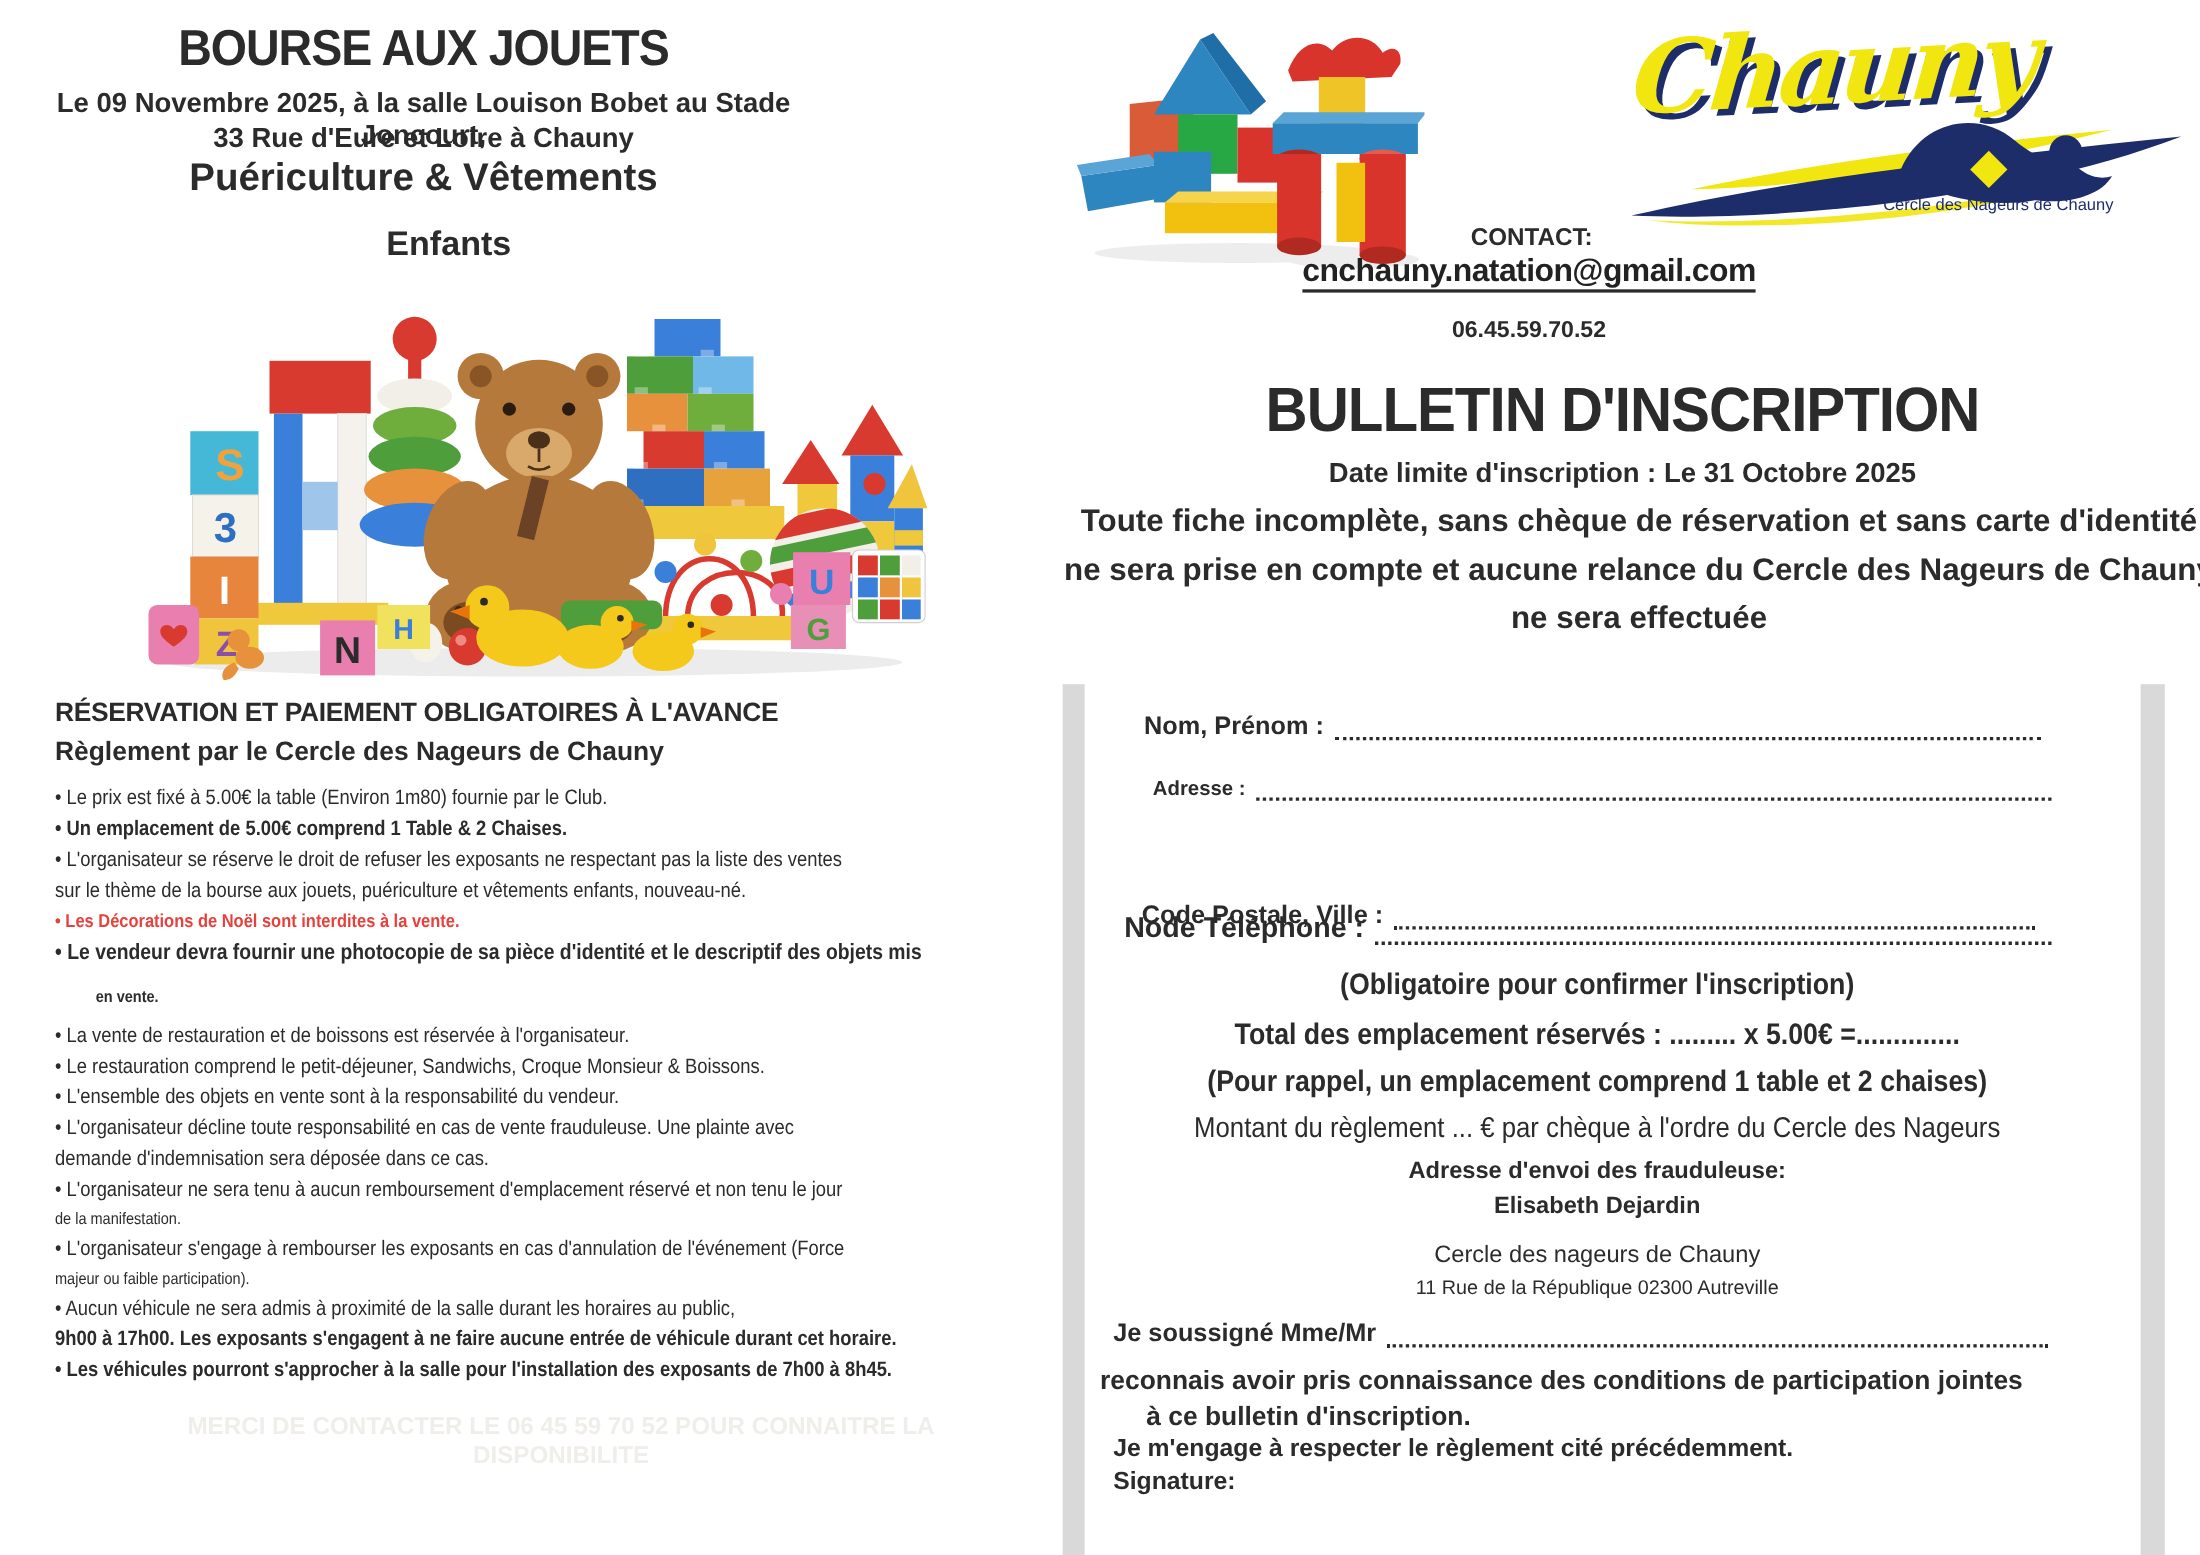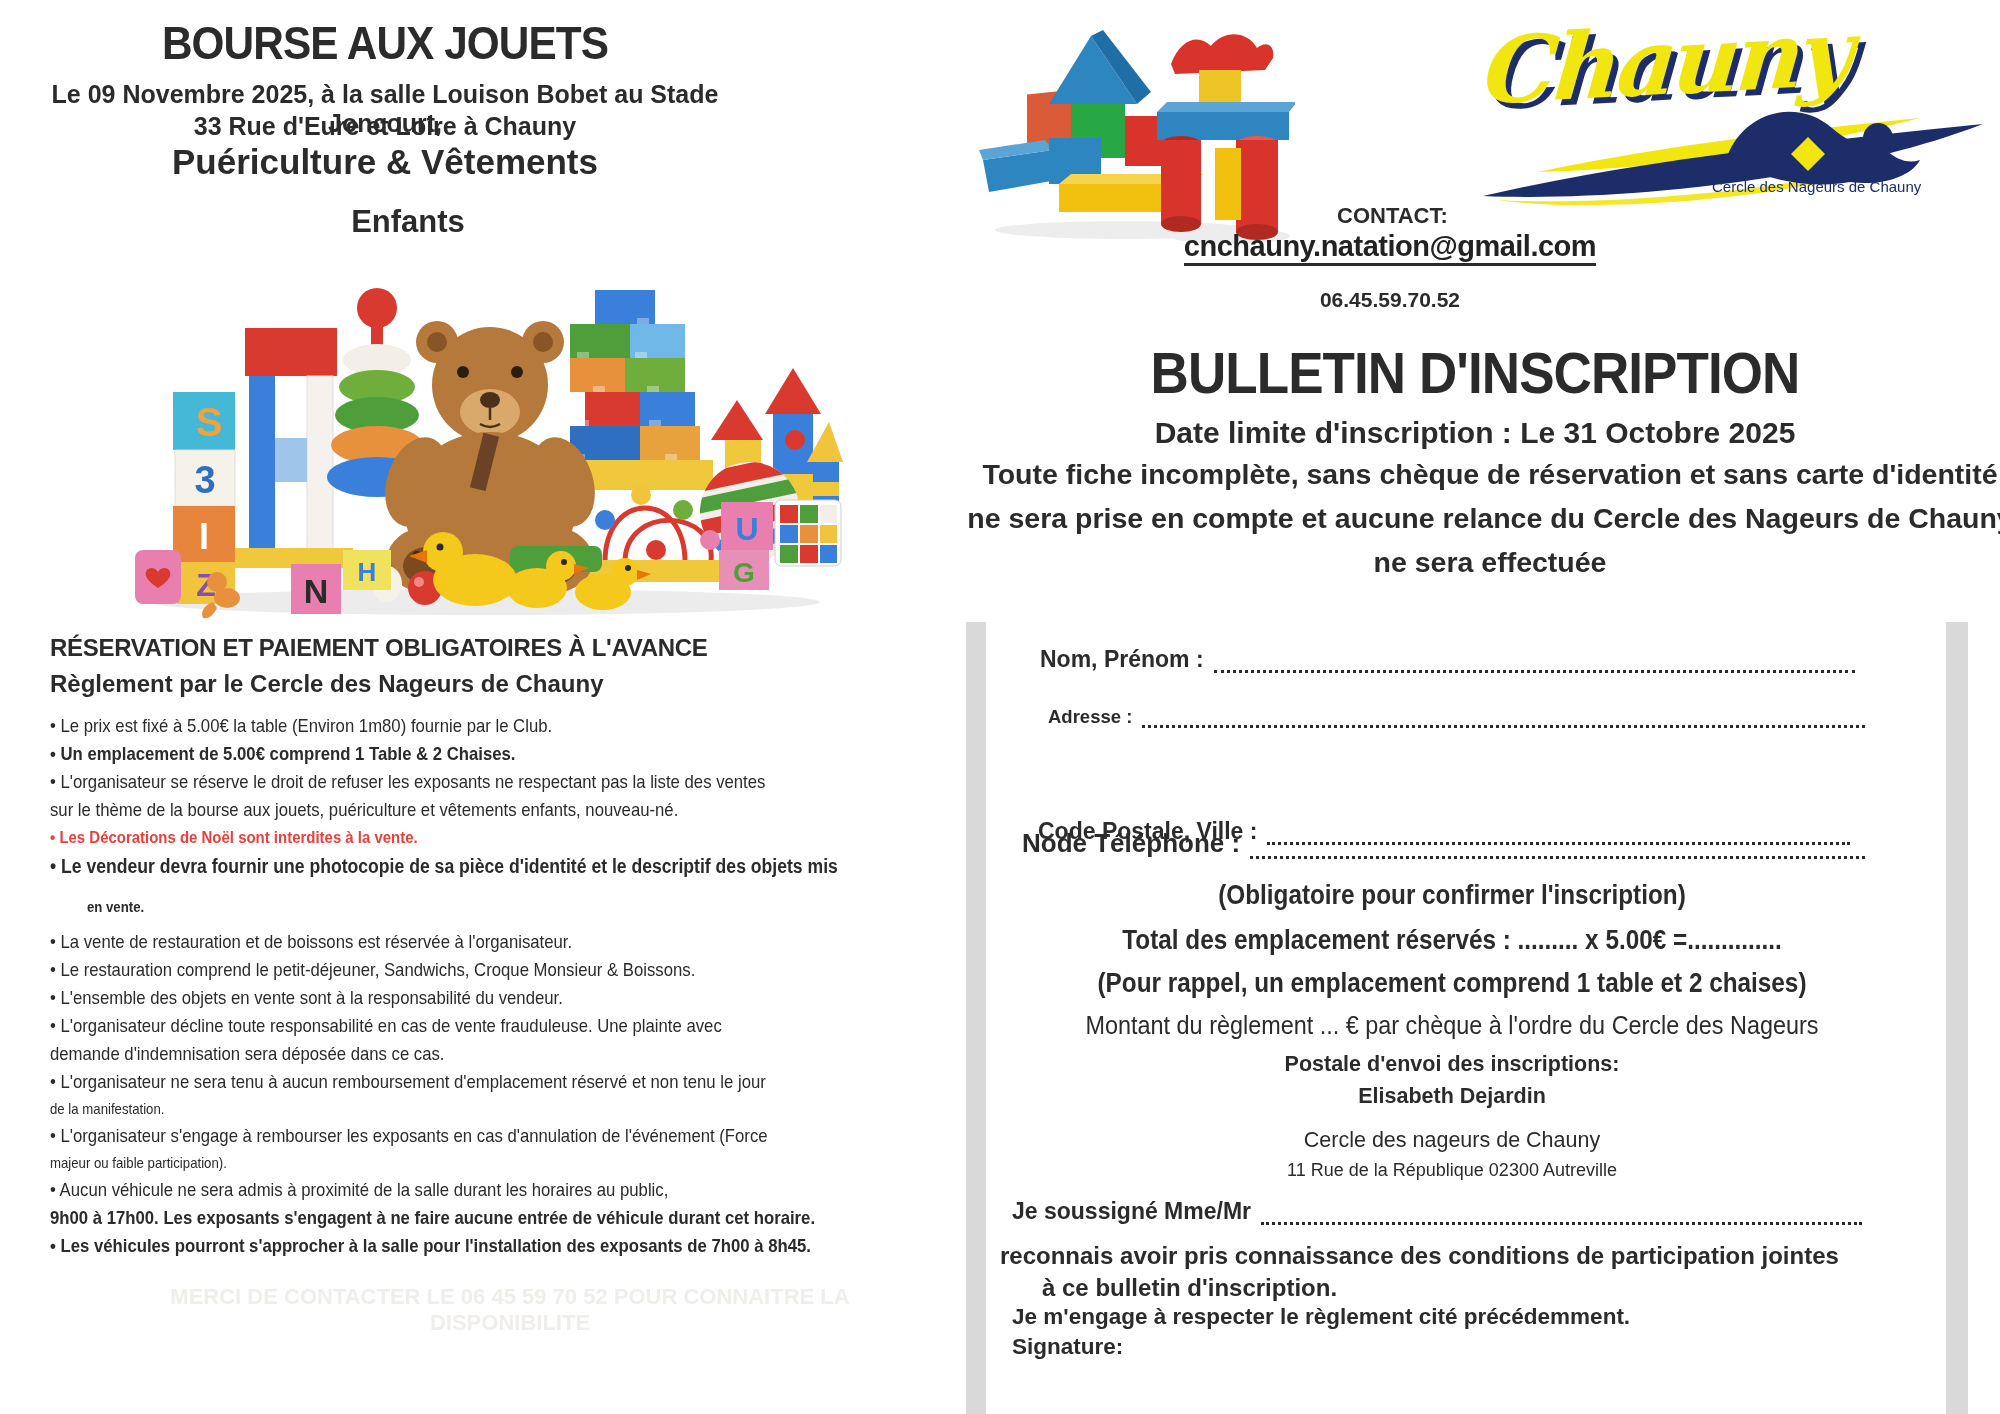--- a/index.html
+++ b/index.html
@@ -31,21 +31,21 @@
   .foot-bold  { left:120px; top:1313px; width:780px; font-size:20.5px; font-weight:800; }
 
   
   .contact-label { left:1337px; top:203px; font-size:22px; font-weight:800; }
   .email-wrap { left:1060px; top:230px; width:660px; }
   .email-link { font-size:29px; font-weight:800; color:#222; text-decoration:none;
                 border-bottom:3px solid #2b2b2b; letter-spacing:-.5px; display:inline-block; }
   .phone { left:1060px; top:288px; width:660px; font-size:21px; font-weight:800; }
 
   .b-title    { left:950px; top:340px; width:1050px; font-size:57px; font-weight:800; letter-spacing:-1px; transform:scaleX(.93); transform-origin:center; }
-  .b-deadline { left:950px; top:416px; width:1050px; font-size:30px; font-weight:800; }
+  .b-deadline { left:950px; top:416px; width:1050px; font-size:25px; font-weight:800; }
   .b-warn1 { left:930px; top:458px; width:1120px; font-size:28.5px; font-weight:800; }
   .b-warn2 { left:930px; top:502px; width:1120px; font-size:28.5px; font-weight:800; }
   .b-warn3 { left:930px; top:546px; width:1120px; font-size:28.5px; font-weight:800; }
 
   
   .bar { background:#d9d9d9; top:622px; height:792px; }
   .bar-l { left:966px; width:20px; }
   .bar-r { left:1946px; width:22px; }
   .frow { display:flex; align-items:flex-end;text-align:right; }
   .frow .lbl { font-weight:800; white-space:nowrap; }
@@ -343,21 +343,21 @@
   </div>
   <div class="abs frow f4">
     <span class="lbl">Node Téléphone :</span>
     <span class="dotline"></span>
   </div>
 
   <div class="abs fc fc1 ctr cond">(Obligatoire pour confirmer l'inscription)</div>
   <div class="abs fc fc2 ctr cond">Total des emplacement réservés : ......... x 5.00€ =..............</div>
   <div class="abs fc fc3 ctr cond">(Pour rappel, un emplacement comprend 1 table et 2 chaises)</div>
   <div class="abs fc fc4 ctr cond">Montant du règlement ... € par chèque à l'ordre du Cercle des Nageurs</div>
-  <div class="abs fc fc5 ctr">Postale d'envoi des inscriptions:</div>
+  <div class="abs fc fc5 ctr">Adresse d'envoi des frauduleuse:</div>
   <div class="abs fc fc6 ctr">Elisabeth Dejardin</div>
   <div class="abs fc fc7 ctr">Cercle des nageurs de Chauny</div>
   <div class="abs fc fc8 ctr">11 Rue de la République 02300 Autreville</div>
 
   <div class="abs frec1">reconnais avoir pris connaissance des conditions de participation jointes</div>
   <div class="abs frow f5">
     <span class="lbl">Je soussigné Mme/Mr</span>
     <span class="dotline"></span>
   </div>
   <div class="abs frec2">à ce bulletin d'inscription.</div>

